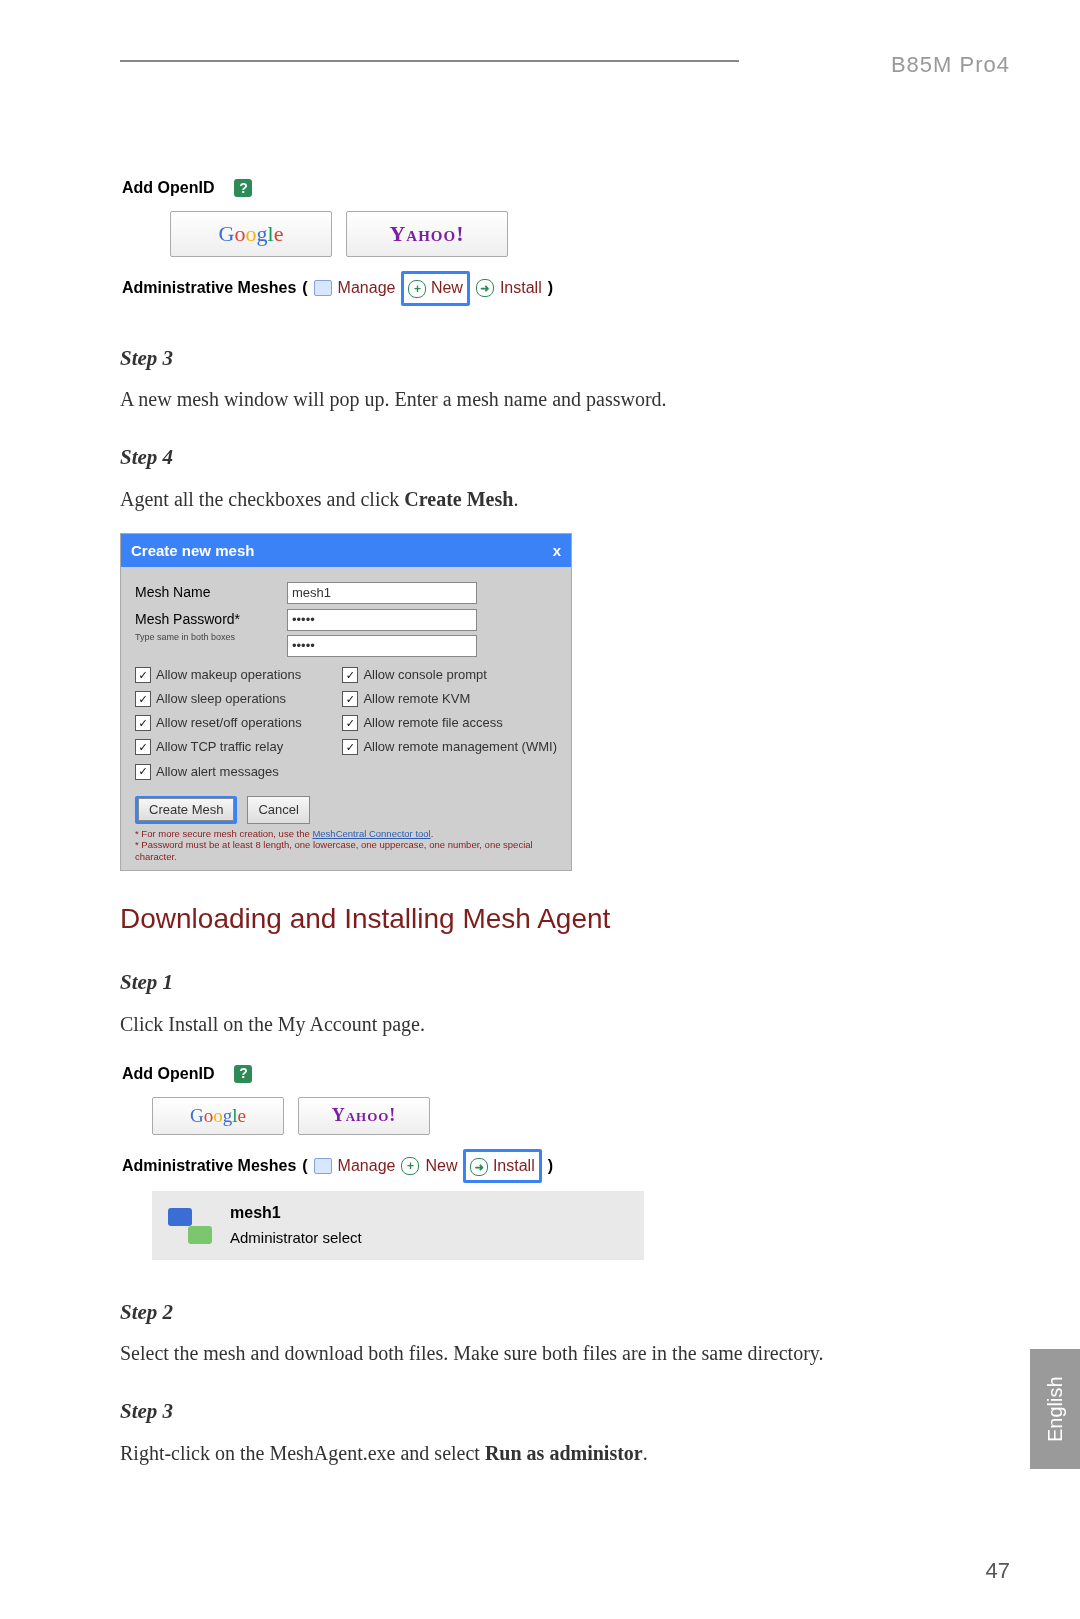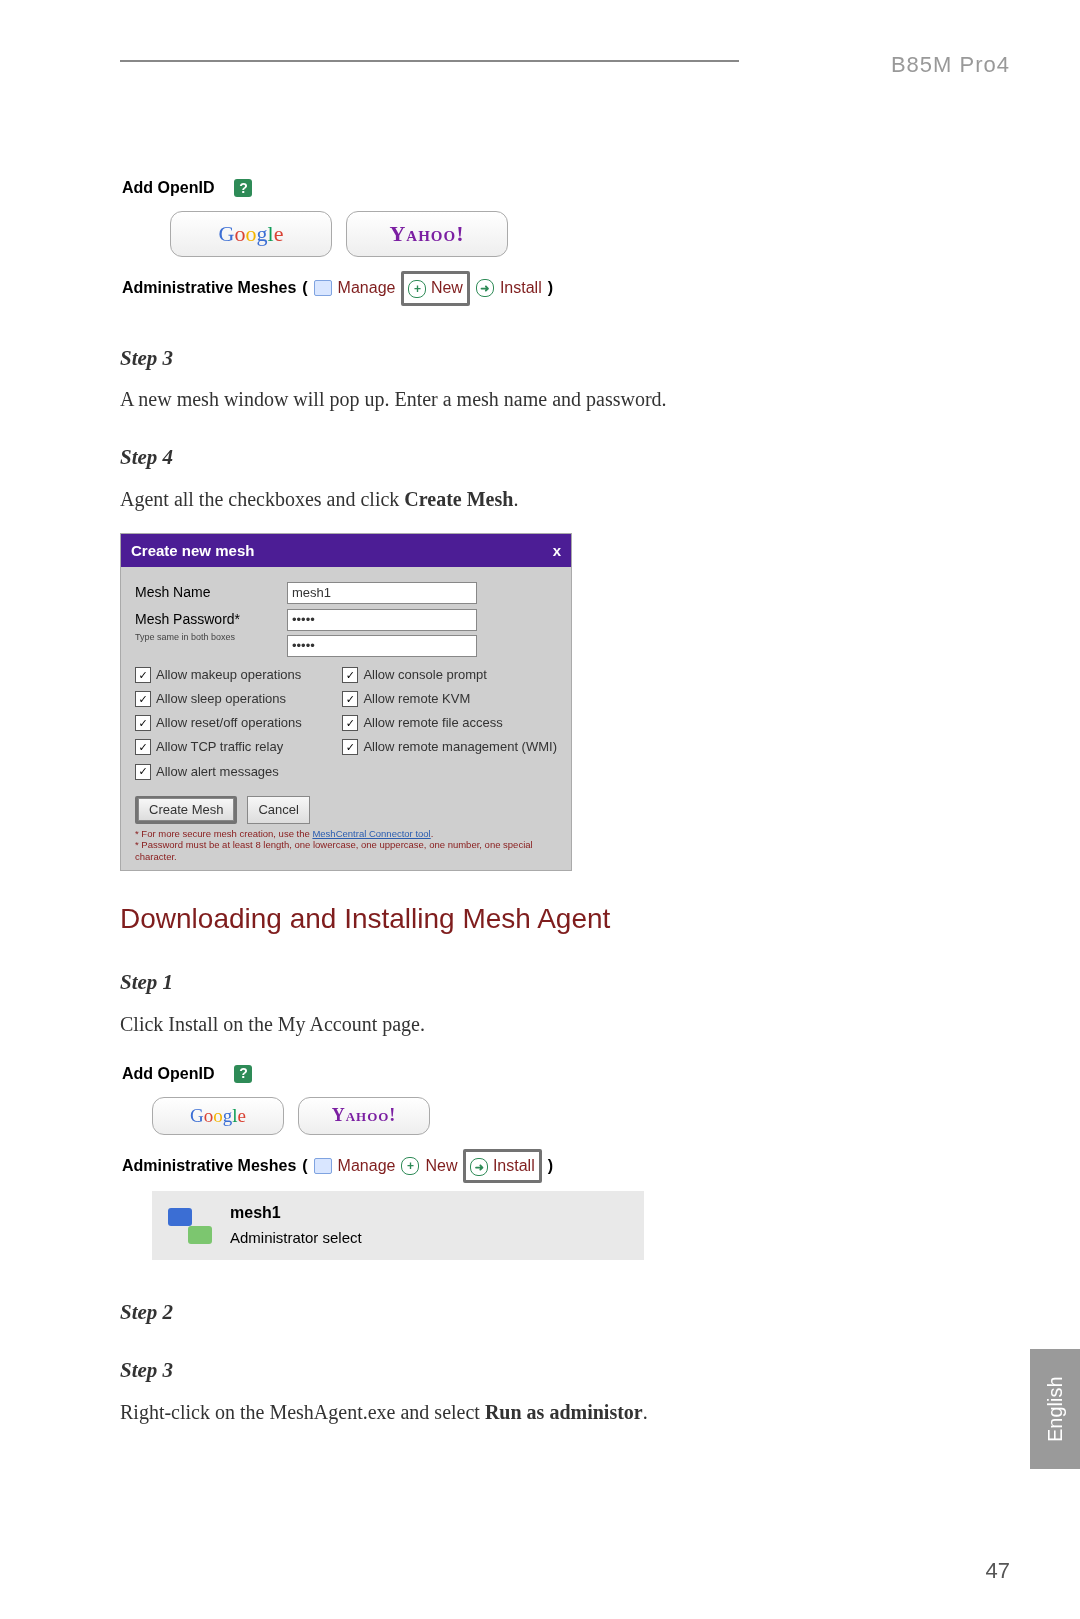--- a/index.html
+++ b/index.html
@@ -98,21 +98,21 @@
     font-size: 14px;
     align-items: center;
     justify-content: center;
   }
   .provider-btns {
     display: flex; gap: 14px;
     margin: 10px 0 14px 48px;
   }
   .provider {
     border: 1px solid #aaa;
-    border-radius: 12px;
+    border-radius: 2px;
     width: 160px; height: 44px;
     display: flex; align-items: center; justify-content: center;
     background: linear-gradient(#fff, #eee);
     font-size: 22px;
     font-family: Georgia, serif;
   }
   .google-text .g   { color:#3b6ed4; } .google-text .o1{color:#d94234;} .google-text .o2{color:#f4b400;}
   .google-text .g2  { color:#3b6ed4;} .google-text .l {color:#0f9d58;} .google-text .e{color:#d94234;}
   .yahoo-text { color:#7b1fa2; font-weight:bold; font-variant: small-caps; letter-spacing:1px;}
   .admin-line {
@@ -128,21 +128,21 @@
   .plus-icon {
     display:inline-flex; width:16px; height:16px; border-radius:8px;
     border:1px solid #2e8b57; color:#2e8b57; font-size:12px; font-weight:bold;
     align-items:center; justify-content:center; line-height:1;
   }
   .arrow-icon {
     display:inline-flex; width:16px; height:16px; border-radius:8px;
     border:1px solid #2e8b57; color:#2e8b57; font-size:11px; font-weight:bold;
     align-items:center; justify-content:center;
   }
-  .red-box { border:3px solid #737373; padding:2px 4px; border-radius:2px; }
+  .red-box { border:3px solid #3b82f6; padding:2px 4px; border-radius:2px; }
   .non-red { font-weight: bold; }
 
   .mesh-row {
     display:flex; align-items:center; gap:18px;
     background:#e9e9e9;
     padding:10px 16px; margin:8px 0 0 30px;
     width: 460px;
   }
   .mesh-icon {
     width:44px; height:36px; position:relative;
@@ -161,21 +161,21 @@
   
   .dialog {
     width: 450px;
     background:#cfcfcf;
     border:1px solid #aaa;
     font-family: Tahoma, Arial, sans-serif;
     font-size: 14px;
     margin: 8px 0 10px 0;
   }
   .dlg-titlebar {
-    background:#4c1d95;
+    background:#3b82f6;
     color:#fff;
     font-weight:bold;
     padding:5px 10px;
     display:flex; justify-content:space-between;
     font-size:15px;
   }
   .dlg-body { padding:10px 14px 8px; }
   .form-row { display:flex; align-items:flex-start; gap:12px; margin:5px 0; }
   .form-label { width:140px; font-size:14px; color:#000; }
   .pw-hint { display:block; font-size:9px; color:#444; }
@@ -351,20 +351,21 @@
       <div class="mesh-row">
         <div class="mesh-icon"></div>
         <div class="mesh-text">
           <div class="name">mesh1</div>
           <div class="rights">Administrator select</div>
         </div>
       </div>
     </div>
 
     <div class="step-label">Step 2</div>
+    <div class="paragraph">Select the mesh and download both files. Make sure both files are in the same directory.</div>
 
     <div class="step-label">Step 3</div>
     <div class="paragraph">
       <span>Right-click on the MeshAgent.exe and select </span><b>Run as administor</b><span>.</span>
     </div>
 
   </div>
 </div>
 
 </body></html>

